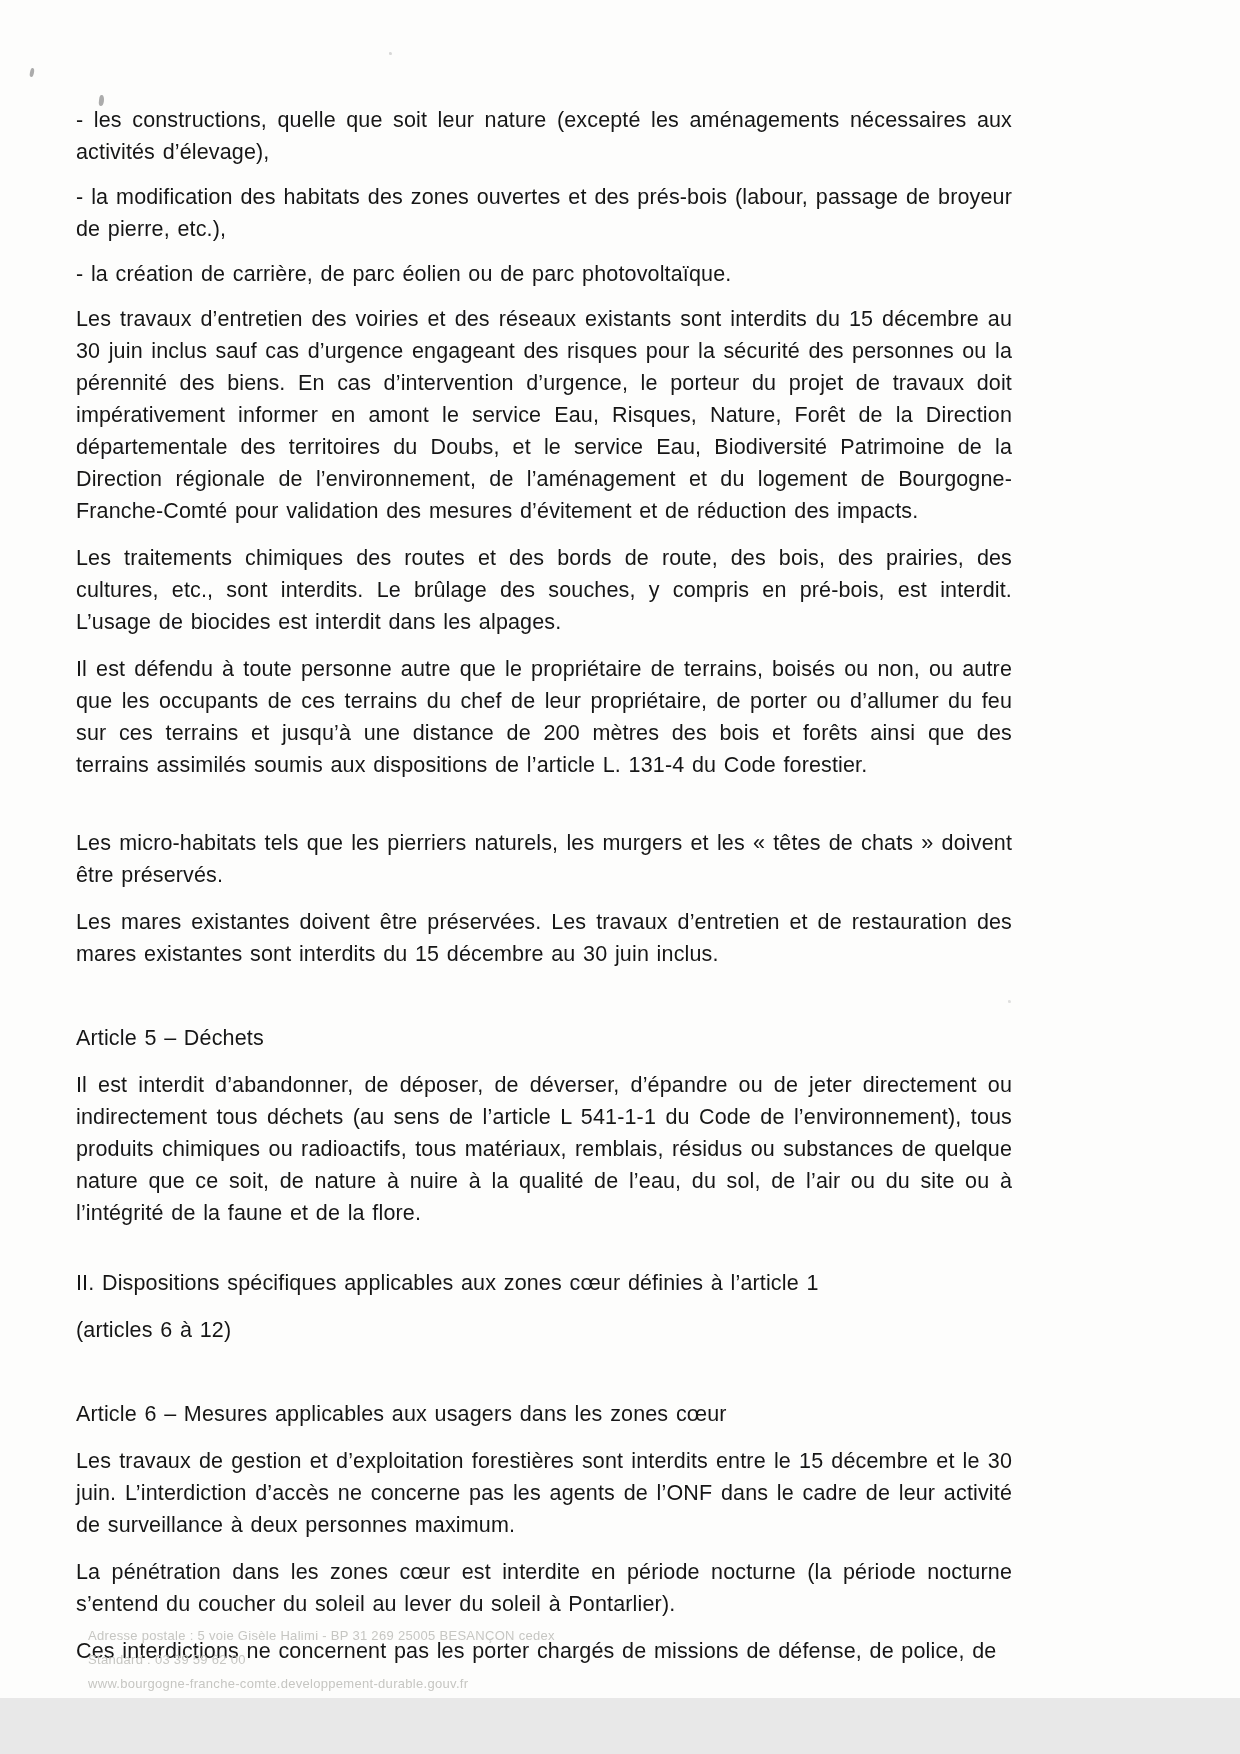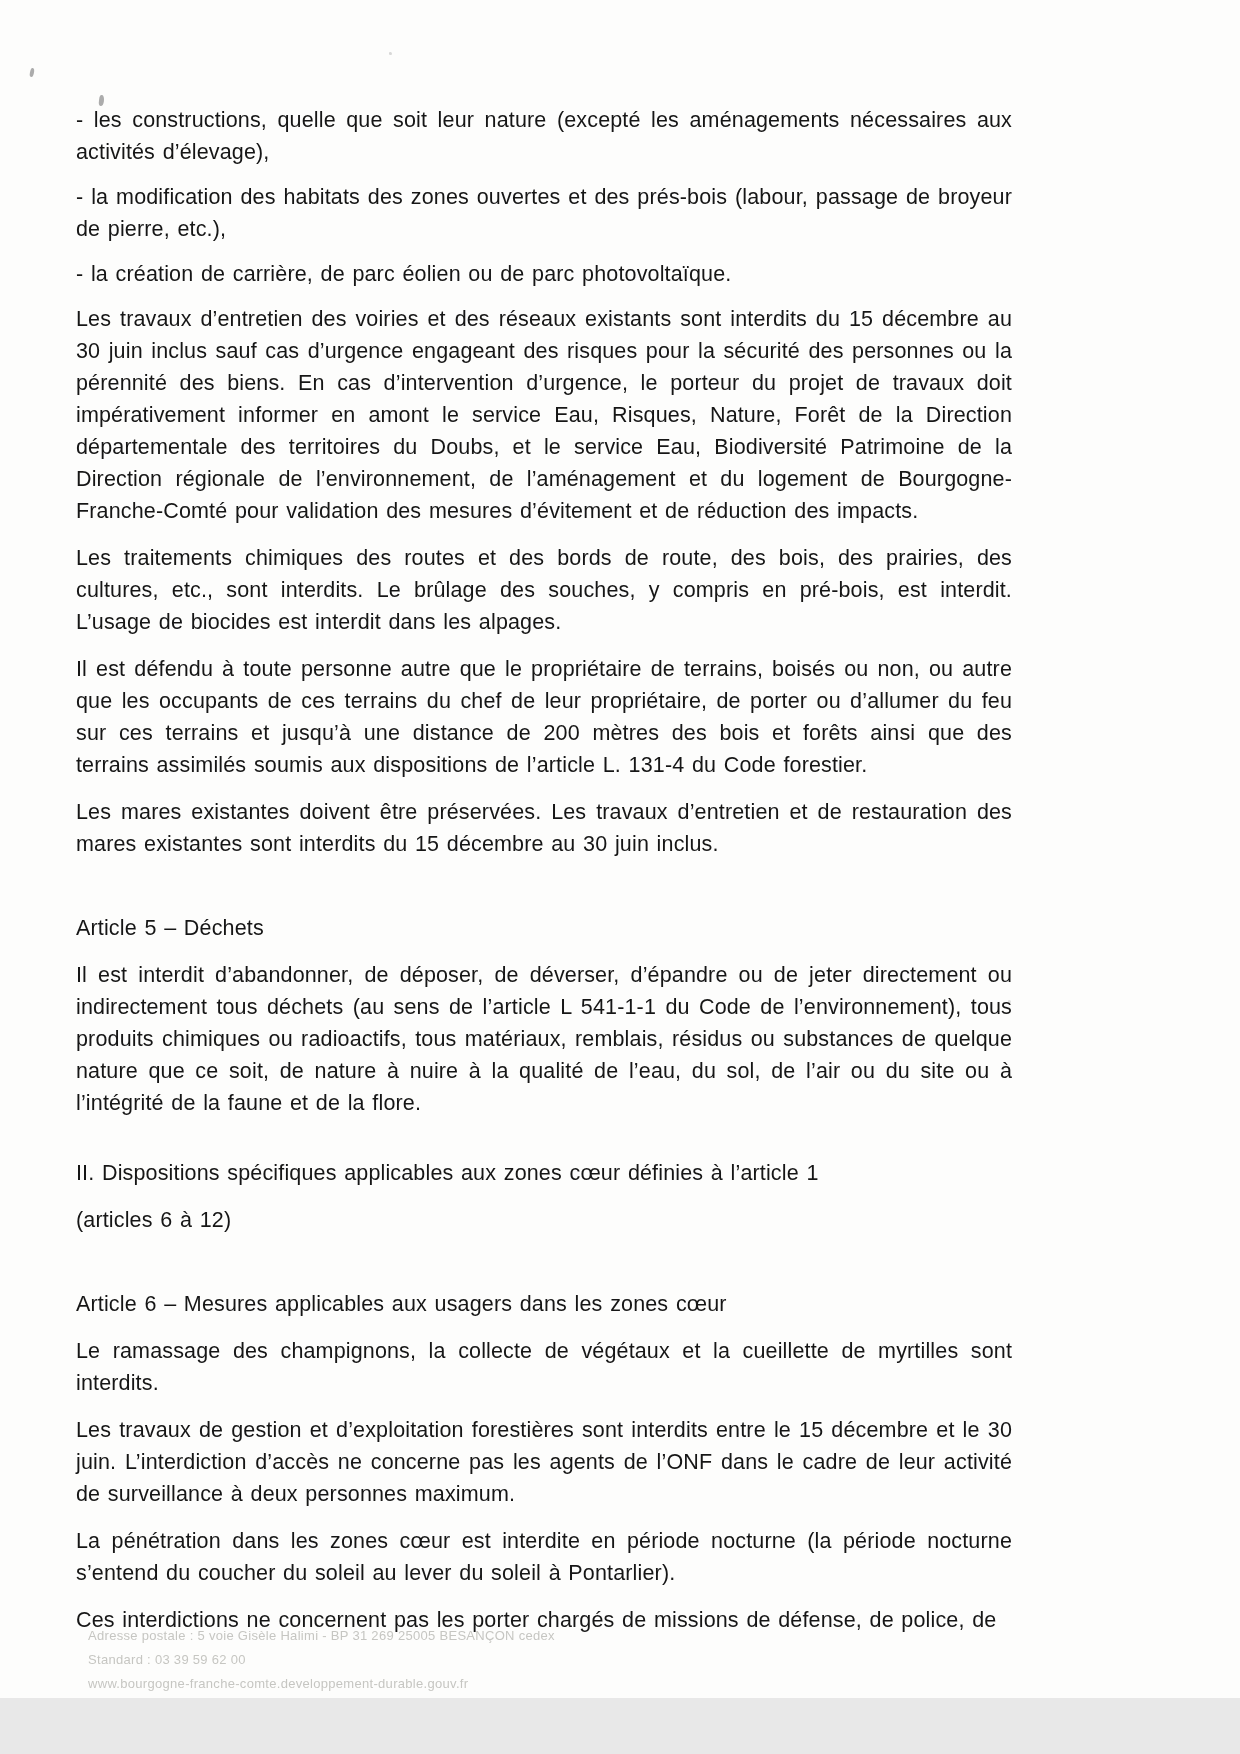--- a/index.html
+++ b/index.html
@@ -97,33 +97,33 @@
     <p class="bullet">- les constructions, quelle que soit leur nature (excepté les aménagements nécessaires aux activités d’élevage),</p>
     <p class="bullet">- la modification des habitats des zones ouvertes et des prés-bois (labour, passage de broyeur de pierre, etc.),</p>
     <p class="bullet">- la création de carrière, de parc éolien ou de parc photovoltaïque.</p>
 
     <p class="gap-sm">Les travaux d’entretien des voiries et des réseaux existants sont interdits du 15 décembre au 30 juin inclus sauf cas d’urgence engageant des risques pour la sécurité des personnes ou la pérennité des biens. En cas d’intervention d’urgence, le porteur du projet de travaux doit impérativement informer en amont le service Eau, Risques, Nature, Forêt de la Direction départementale des territoires du Doubs, et le service Eau, Biodiversité Patrimoine de la Direction régionale de l’environnement, de l’aménagement et du logement de Bourgogne-Franche-Comté pour validation des mesures d’évitement et de réduction des impacts.</p>
 
     <p>Les traitements chimiques des routes et des bords de route, des bois, des prairies, des cultures, etc., sont interdits. Le brûlage des souches, y compris en pré-bois, est interdit. L’usage de biocides est interdit dans les alpages.</p>
 
     <p>Il est défendu à toute personne autre que le propriétaire de terrains, boisés ou non, ou autre que les occupants de ces terrains du chef de leur propriétaire, de porter ou d’allumer du feu sur ces terrains et jusqu’à une distance de 200 mètres des bois et forêts ainsi que des terrains assimilés soumis aux dispositions de l’article L. 131-4 du Code forestier.</p>
 
+    <p class="gap-lg">Les micro-habitats tels que les pierriers naturels, les murgers et les « têtes de chats » doivent être préservés.</p>
 
     <p>Les mares existantes doivent être préservées. Les travaux d’entretien et de restauration des mares existantes sont interdits du 15 décembre au 30 juin inclus.</p>
 
     <p class="h gap-xl">Article 5 – Déchets</p>
 
     <p>Il est interdit d’abandonner, de déposer, de déverser, d’épandre ou de jeter directement ou indirectement tous déchets (au sens de l’article L 541-1-1 du Code de l’environnement), tous produits chimiques ou radioactifs, tous matériaux, remblais, résidus ou substances de quelque nature que ce soit, de nature à nuire à la qualité de l’eau, du sol, de l’air ou du site ou à l’intégrité de la faune et de la flore.</p>
 
     <p class="h center gap-md">II. Dispositions spécifiques applicables aux zones cœur définies à l’article 1</p>
     <p class="h center gap-sm">(articles 6 à 12)</p>
 
     <p class="h gap-xl">Article 6 – Mesures applicables aux usagers dans les zones cœur</p>
 
-    <p>Le ramassage des champignons, la collecte de végétaux et la cueillette de myrtilles sont interdits.</p>
 
     <p>Les travaux de gestion et d’exploitation forestières sont interdits entre le 15 décembre et le 30 juin. L’interdiction d’accès ne concerne pas les agents de l’ONF dans le cadre de leur activité de surveillance à deux personnes maximum.</p>
 
     <p>La pénétration dans les zones cœur est interdite en période nocturne (la période nocturne s’entend du coucher du soleil au lever du soleil à Pontarlier).</p>
 
     <p>Ces interdictions ne concernent pas les porter chargés de missions de défense, de police, de</p>
 
   </main>
 
   <div class="footer">

